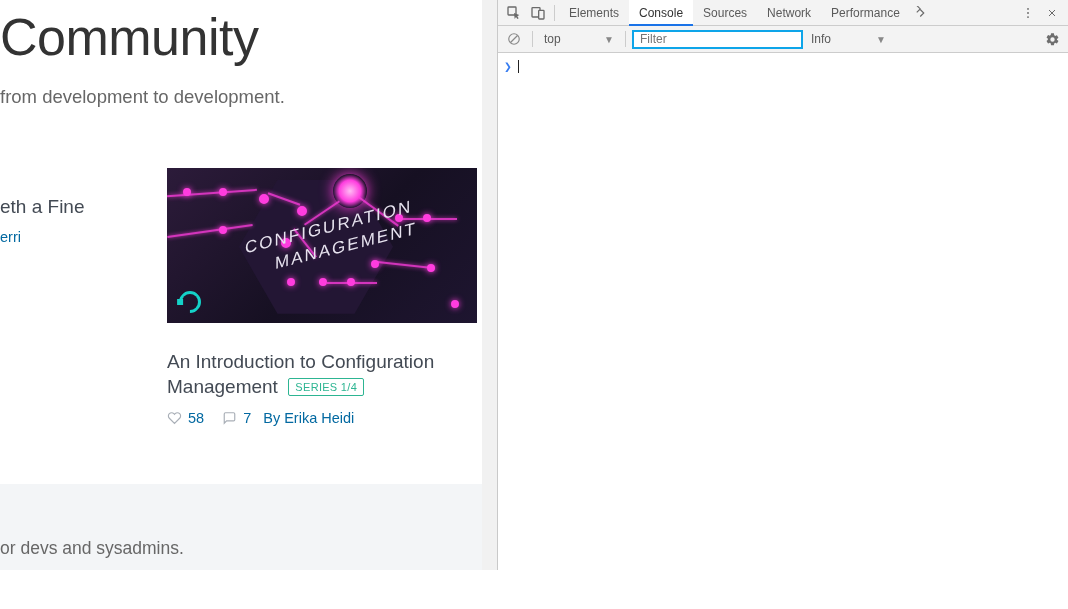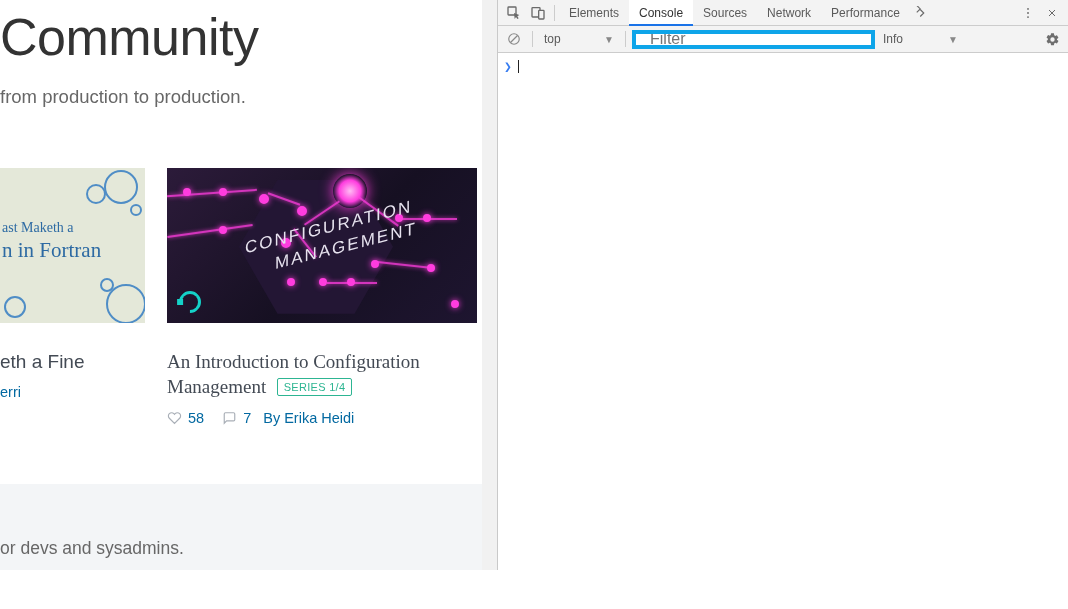--- a/index.html
+++ b/index.html
@@ -122,21 +122,21 @@
     content:""; position:absolute; width:6px; height:6px; background:#14d2c8;
     left:-2px; bottom:-2px; transform:rotate(-45deg);
   }
 
   .card-title {
     font-size: 19px;
     color:#434a54;
     margin-top: 26px;
     line-height:1.35;
   }
-  .card-title.card2t { display:inline;font-family:Liberation Serif, serif; }
+  .card-title.card2t { display:inline; }
   .series-badge {
     display:inline-block;
     border:1px solid #2db592;
     color:#2db592;
     font-size:11px;
     padding:2px 6px;
     border-radius:2px;
     margin-left:6px;
     vertical-align: 2px;
     letter-spacing:.3px;
@@ -203,23 +203,23 @@
     color:#6e6e6e;
   }
   .dt-toolbar .divider { width:1px; height:16px; background:#ccc; margin:0 2px;}
   .context-select {
     display:flex; align-items:center; gap:4px;
     border:1px solid transparent;
     width:80px; padding:0 4px; height:20px; color:#5a5a5a;
   }
   .context-select .arrow { margin-left:auto; color:#888; font-size:10px;}
   .filter-input {
-    flex:0 0 150px; height:19px; border:4px solid #0ea5e9;
-    background:#fff; font-size:16px; color:#888;
-    padding:0 14px; outline:none;
+    flex:0 0 150px; height:19px; border:2px solid #0ea5e9;
+    background:#fff; font-size:12px; color:#888;
+    padding:0 6px; outline:none;
   }
   .level-select {
     display:flex; align-items:center; width:76px; padding:0 4px; color:#5a5a5a;gap:45px;
   }
   .level-select .arrow { margin-left:auto; color:#888; font-size:10px;}
   .dt-toolbar .spacer { flex:1; }
 
   .console-body {
     flex:1; background:#fff; padding:4px 6px;
     font-family: Menlo, Consolas, monospace; font-size:12px;
@@ -236,42 +236,25 @@
   
 </style>
 </head>
 <body>
 
 <div class="viewport">
 
   <div class="page">
 
     <div class="title">Community</div>
-    <div class="subtitle">from production to production.</div>
+    <div class="subtitle">from development to development.</div>
 
     <div class="cards-row">
 
       <div class="card card-1">
-        <div class="thumb thumb1">
-          <div class="thumb1-inner">
-            <div class="ornament">
-
-              <div class="swirl s1"></div>
-                <div class="swirl s2"></div>
-                <div class="swirl s3"></div>
-              <div class="swirl s4"></div>
-                <div class="swirl s5"></div>
-                <div class="swirl s6"></div>
-            </div>
-            <div class="fortran-text">
-              <div class="line1">ast Maketh a</div>
-              <div class="line2">n in Fortran</div>
-            </div>
-          </div>
-        </div>
         <div class="card-title">eth a Fine</div>
         <div class="meta-row">
           <span>erri</span>
         </div>
       </div>
 
       <div class="card card-2">
         <div class="thumb thumb2">
           <div class="hexagon"></div>
           <div class="wire w1"></div>

